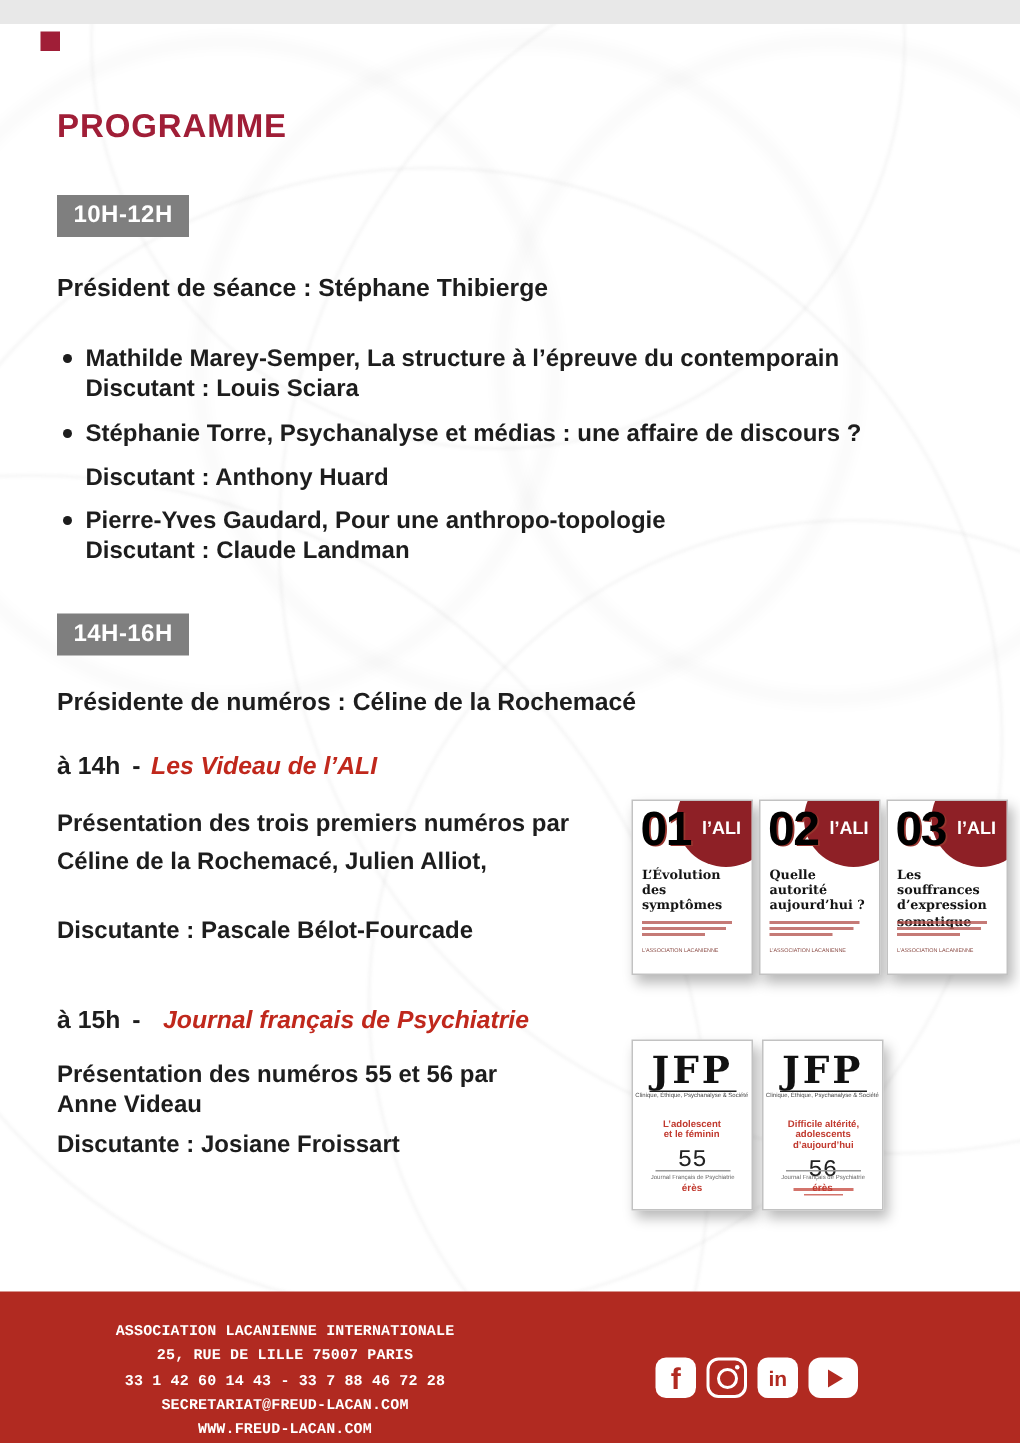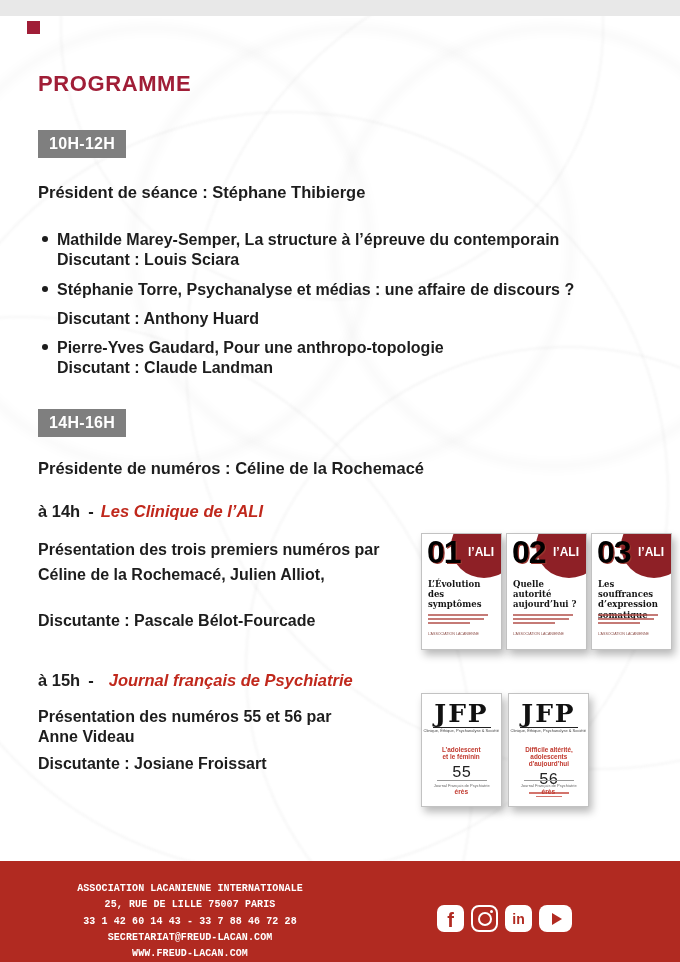--- a/index.html
+++ b/index.html
@@ -154,21 +154,21 @@
       <span>
         <span class="tl" style="display:block">Pierre-Yves Gaudard, Pour une anthropo-topologie</span>
         <span class="td" style="display:block">Discutant : Claude Landman</span>
       </span>
     </div>
 
     <div class="badge badge2">14H-16H</div>
     <div class="chair chair2">Présidente de numéros : Céline de la Rochemacé</div>
 
     <div class="slotline s1">
-      <span>à 14h</span><span class="dash">-</span><span class="series">Les Clinique de l’ALI</span>
+      <span>à 14h</span><span class="dash">-</span><span class="series">Les Videau de l’ALI</span>
     </div>
 
     <div class="para p1">
       <div>Présentation des trois premiers numéros par</div>
       <div>Céline de la Rochemacé, Julien Alliot,</div>
     </div>
     <div class="disc d1">Discutante : Pascale Bélot-Fourcade</div>
 
     <div class="covers">
       <div class="cover">

